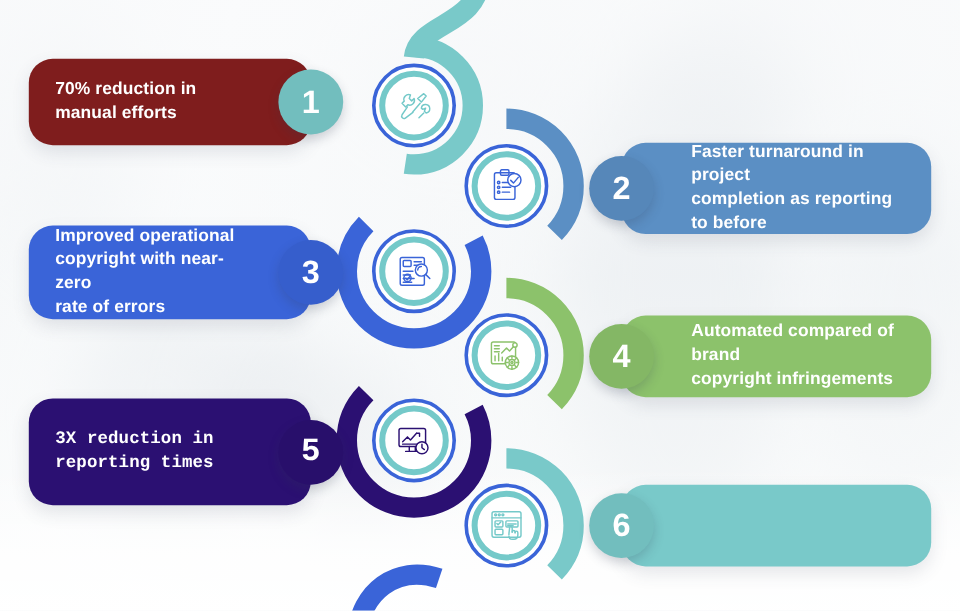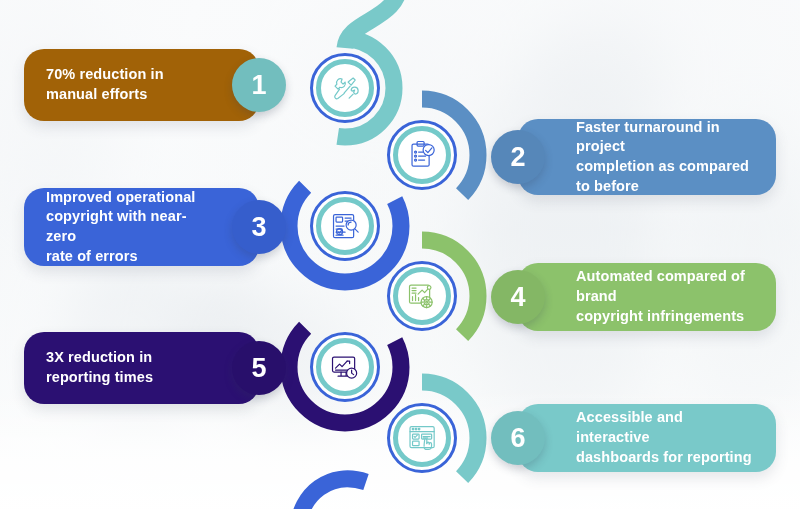--- a/index.html
+++ b/index.html
@@ -269,36 +269,36 @@
         <rect x="13" y="38" width="13" height="9" rx="1.5"></rect>
         <path d="M16 28.5 18 30.5 22.5 26"></path>
         <path d="M34 29h14M34 32h9"></path>
         <path d="M36 47c0-5 1-8 1-11a2.2 2.2 0 0 1 4.4 0v7" fill="#ffffff"></path>
         <path d="M41.4 42.5c0-1.6 1-2.6 2.4-2.6s2.4 1 2.4 2.6v1"></path>
         <path d="M46.2 43.5c0-1.5 1-2.5 2.3-2.5s2.3 1 2.3 2.5v4c0 4-2.4 7-6.6 7h-2.6c-3.6 0-5.6-2-5.6-5"></path>
       </g>
     </svg>
   </div>
 
-  <div class="card left" id="card-1" style="left: 24px; top: 49px; width: 235px; height: 72px; background: #a16207;">
+  <div class="card left" id="card-1" style="left: 24px; top: 49px; width: 235px; height: 72px; background: #7f1d1d;">
     <span class="card-text">70% reduction in
 manual efforts</span>
     <span class="badge on-right" id="badge-1" style="background: rgb(121, 201, 201);">
       <span class="shade"></span>
       <span class="num">1</span>
     </span>
   </div>
 
   <div class="card right" id="card-2" style="left: 518px; top: 119px; width: 258px; height: 76px; background: rgb(91, 143, 196);">
     <span class="badge on-left" id="badge-2" style="background: rgb(91, 143, 196);">
       <span class="shade"></span>
       <span class="num">2</span>
     </span>
     <span class="card-text">Faster turnaround  in project
-completion as compared
+completion as reporting
 to before</span>
   </div>
 
   <div class="card left" id="card-3" style="left: 24px; top: 188px; width: 235px; height: 78px; background: rgb(58, 100, 216);">
     <span class="card-text">Improved operational
 copyright with near-zero
 rate of errors</span>
     <span class="badge on-right" id="badge-3" style="background: rgb(58, 100, 216);">
       <span class="shade"></span>
       <span class="num">3</span>
@@ -307,31 +307,29 @@
 
   <div class="card right" id="card-4" style="left: 518px; top: 263px; width: 258px; height: 68px; background: rgb(140, 194, 107);">
     <span class="badge on-left" id="badge-4" style="background: rgb(140, 194, 107);">
       <span class="shade"></span>
       <span class="num">4</span>
     </span>
     <span class="card-text">Automated compared of brand
 copyright infringements</span>
   </div>
 
-  <div class="card left" id="card-5" style="left: 24px; top: 332px; width: 235px; height: 72px; background: rgb(43, 16, 114);">
+  <div class="card left" id="card-5" style="left: 24px; top: 332px; width: 235px; height: 89px; background: rgb(43, 16, 114); font-family: Liberation Mono, monospace;">
     <span class="card-text">3X reduction in
 reporting times</span>
     <span class="badge on-right" id="badge-5" style="background: rgb(43, 16, 114);">
       <span class="shade"></span>
       <span class="num">5</span>
     </span>
   </div>
 
   <div class="card right" id="card-6" style="left: 518px; top: 404px; width: 258px; height: 68px; background: rgb(121, 201, 201);">
     <span class="badge on-left" id="badge-6" style="background: rgb(121, 201, 201);">
       <span class="shade"></span>
       <span class="num">6</span>
     </span>
-    <span class="card-text">Accessible and interactive
-dashboards for reporting</span>
   </div>
 
 </div>
 
 </body></html>

